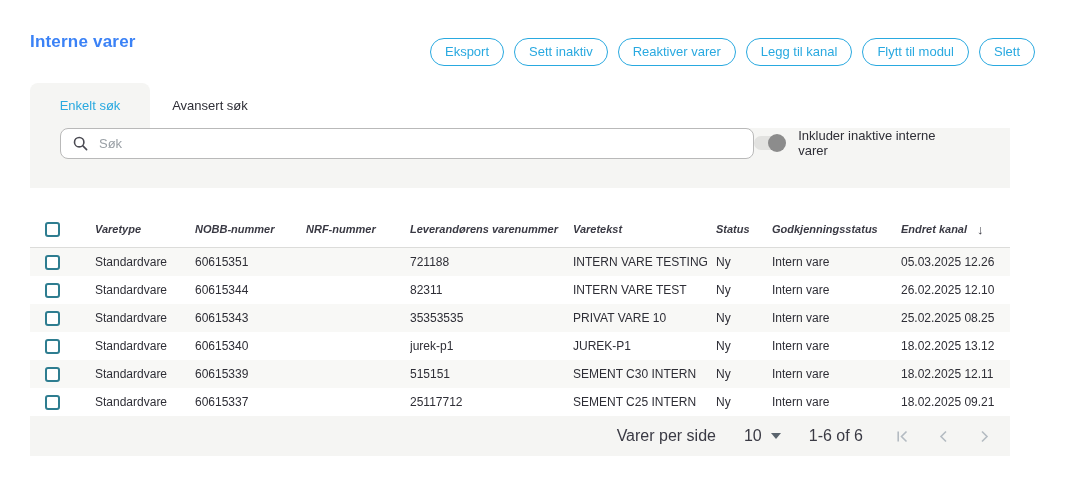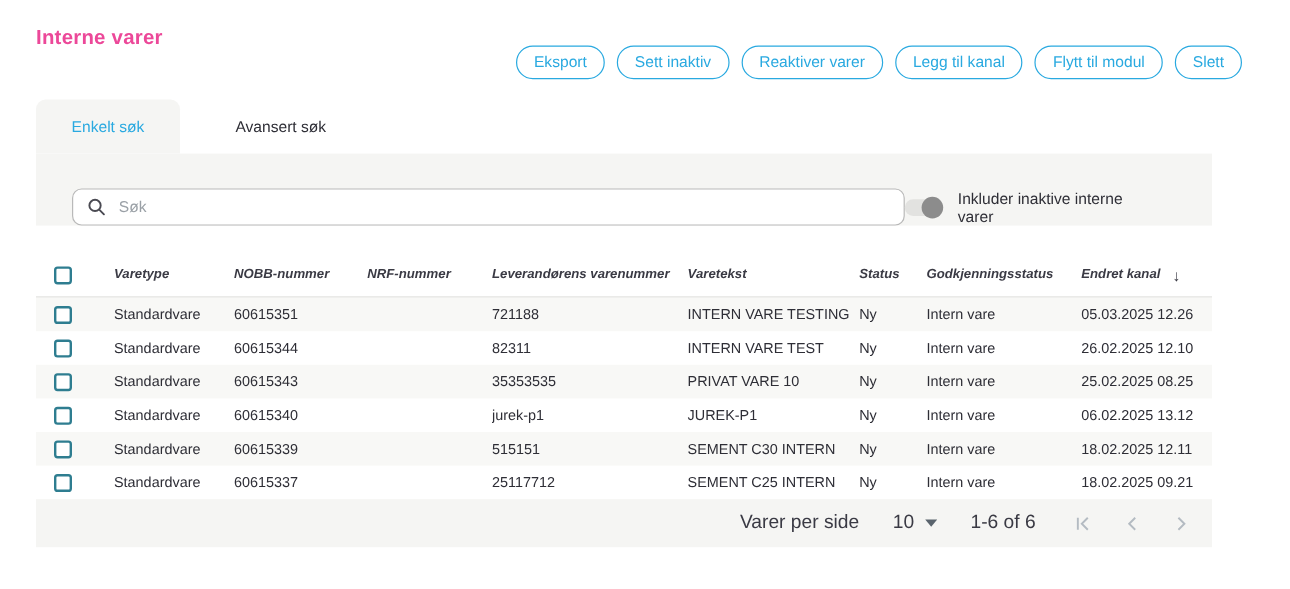--- a/index.html
+++ b/index.html
@@ -15,57 +15,57 @@
   
   .header-row {
     width: 1005px;
     display: flex;
     justify-content: space-between;
     align-items: flex-start;
   }
   .page-title {
     font-size: 17px;
     font-weight: 700;
-    color: #ec4899;
-    margin-top: 2px;
+    color: #3b82f6;
+    margin-top: 12px;
     letter-spacing: .2px;
   }
   .toolbar { display: flex; gap: 10px; margin-top: 18px; }
   .pill-btn {
     background: #ffffff;
     border: 1.5px solid #29a9e0;
     color: #29a9e0;
     border-radius: 15px;
     font-size: 13px;
     font-family: inherit;
     padding: 5px 14px;
     height: 28px;
     line-height: 16px;
     white-space: nowrap;
     cursor: pointer;
   }
 
   
-  .tabs { display: flex; margin-top: 17px; width: 980px; gap: 24px; }
+  .tabs { display: flex; margin-top: 17px; width: 980px; }
   .tab {
     width: 120px; height: 45px;
     display: flex; align-items: center; justify-content: center;
     font-size: 13px; cursor: pointer; color: #2e2e36;
   }
   .tab.active {
     background: #f5f5f3;
     border-radius: 8px 8px 0 0;
     color: #29a9e0;
   }
 
   
   .panel {
     width: 980px; height: 60px;
     background: #f5f5f3;
-    display: flex; align-items: flex-end;
+    display: flex; align-items: flex-start;
     padding: 0 42px 0 30px;
   }
   .search-wrap { position: relative; width: 697px; height: 31px; }
   .search-wrap input {
     width: 100%; height: 100%;
     border: 1px solid #b9b9b9;
     border-radius: 8px;
     background: #ffffff;
     font-family: inherit;
     font-size: 13px;
@@ -243,21 +243,21 @@
         <div>
             <div class="checkbox"></div>
           </div>
         <div class="cell">Standardvare</div>
         <div class="cell">60615340</div>
         <div class="cell"></div>
         <div class="cell">jurek-p1</div>
         <div class="cell">JUREK-P1</div>
         <div class="cell">Ny</div>
         <div class="cell">Intern vare</div>
-        <div class="cell">06.02.2025 13.12</div>
+        <div class="cell">18.02.2025 13.12</div>
       </div>
       <div class="grid row">
         <div>
             <div class="checkbox"></div>
           </div>
         <div class="cell">Standardvare</div>
         <div class="cell">60615339</div>
         <div class="cell"></div>
         <div class="cell">515151</div>
         <div class="cell">SEMENT C30 INTERN</div>

